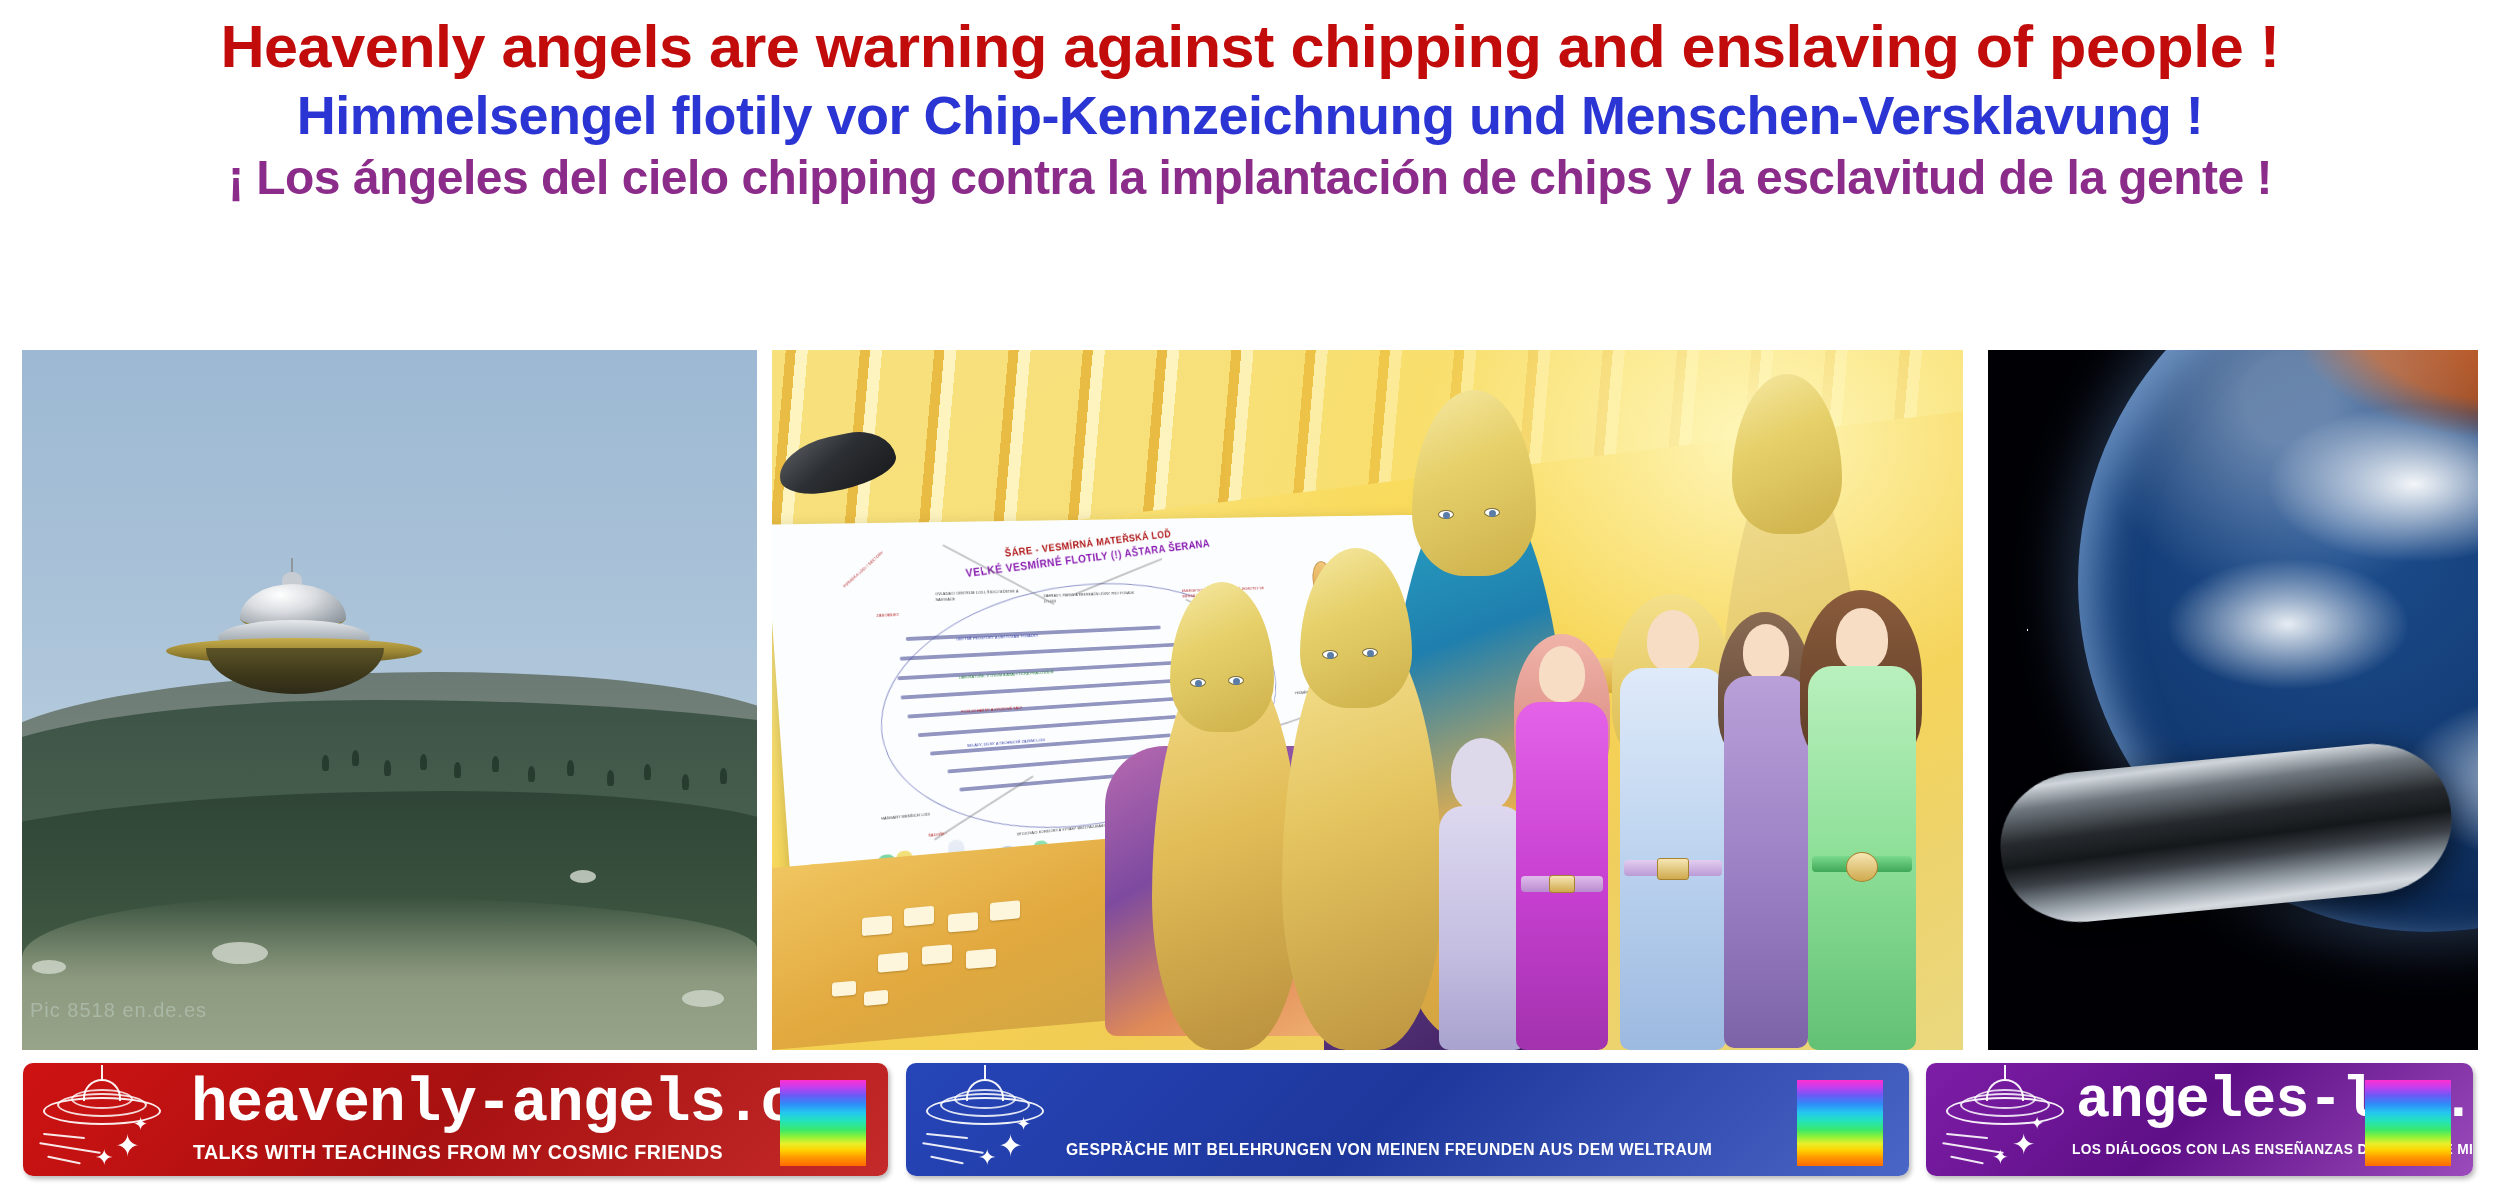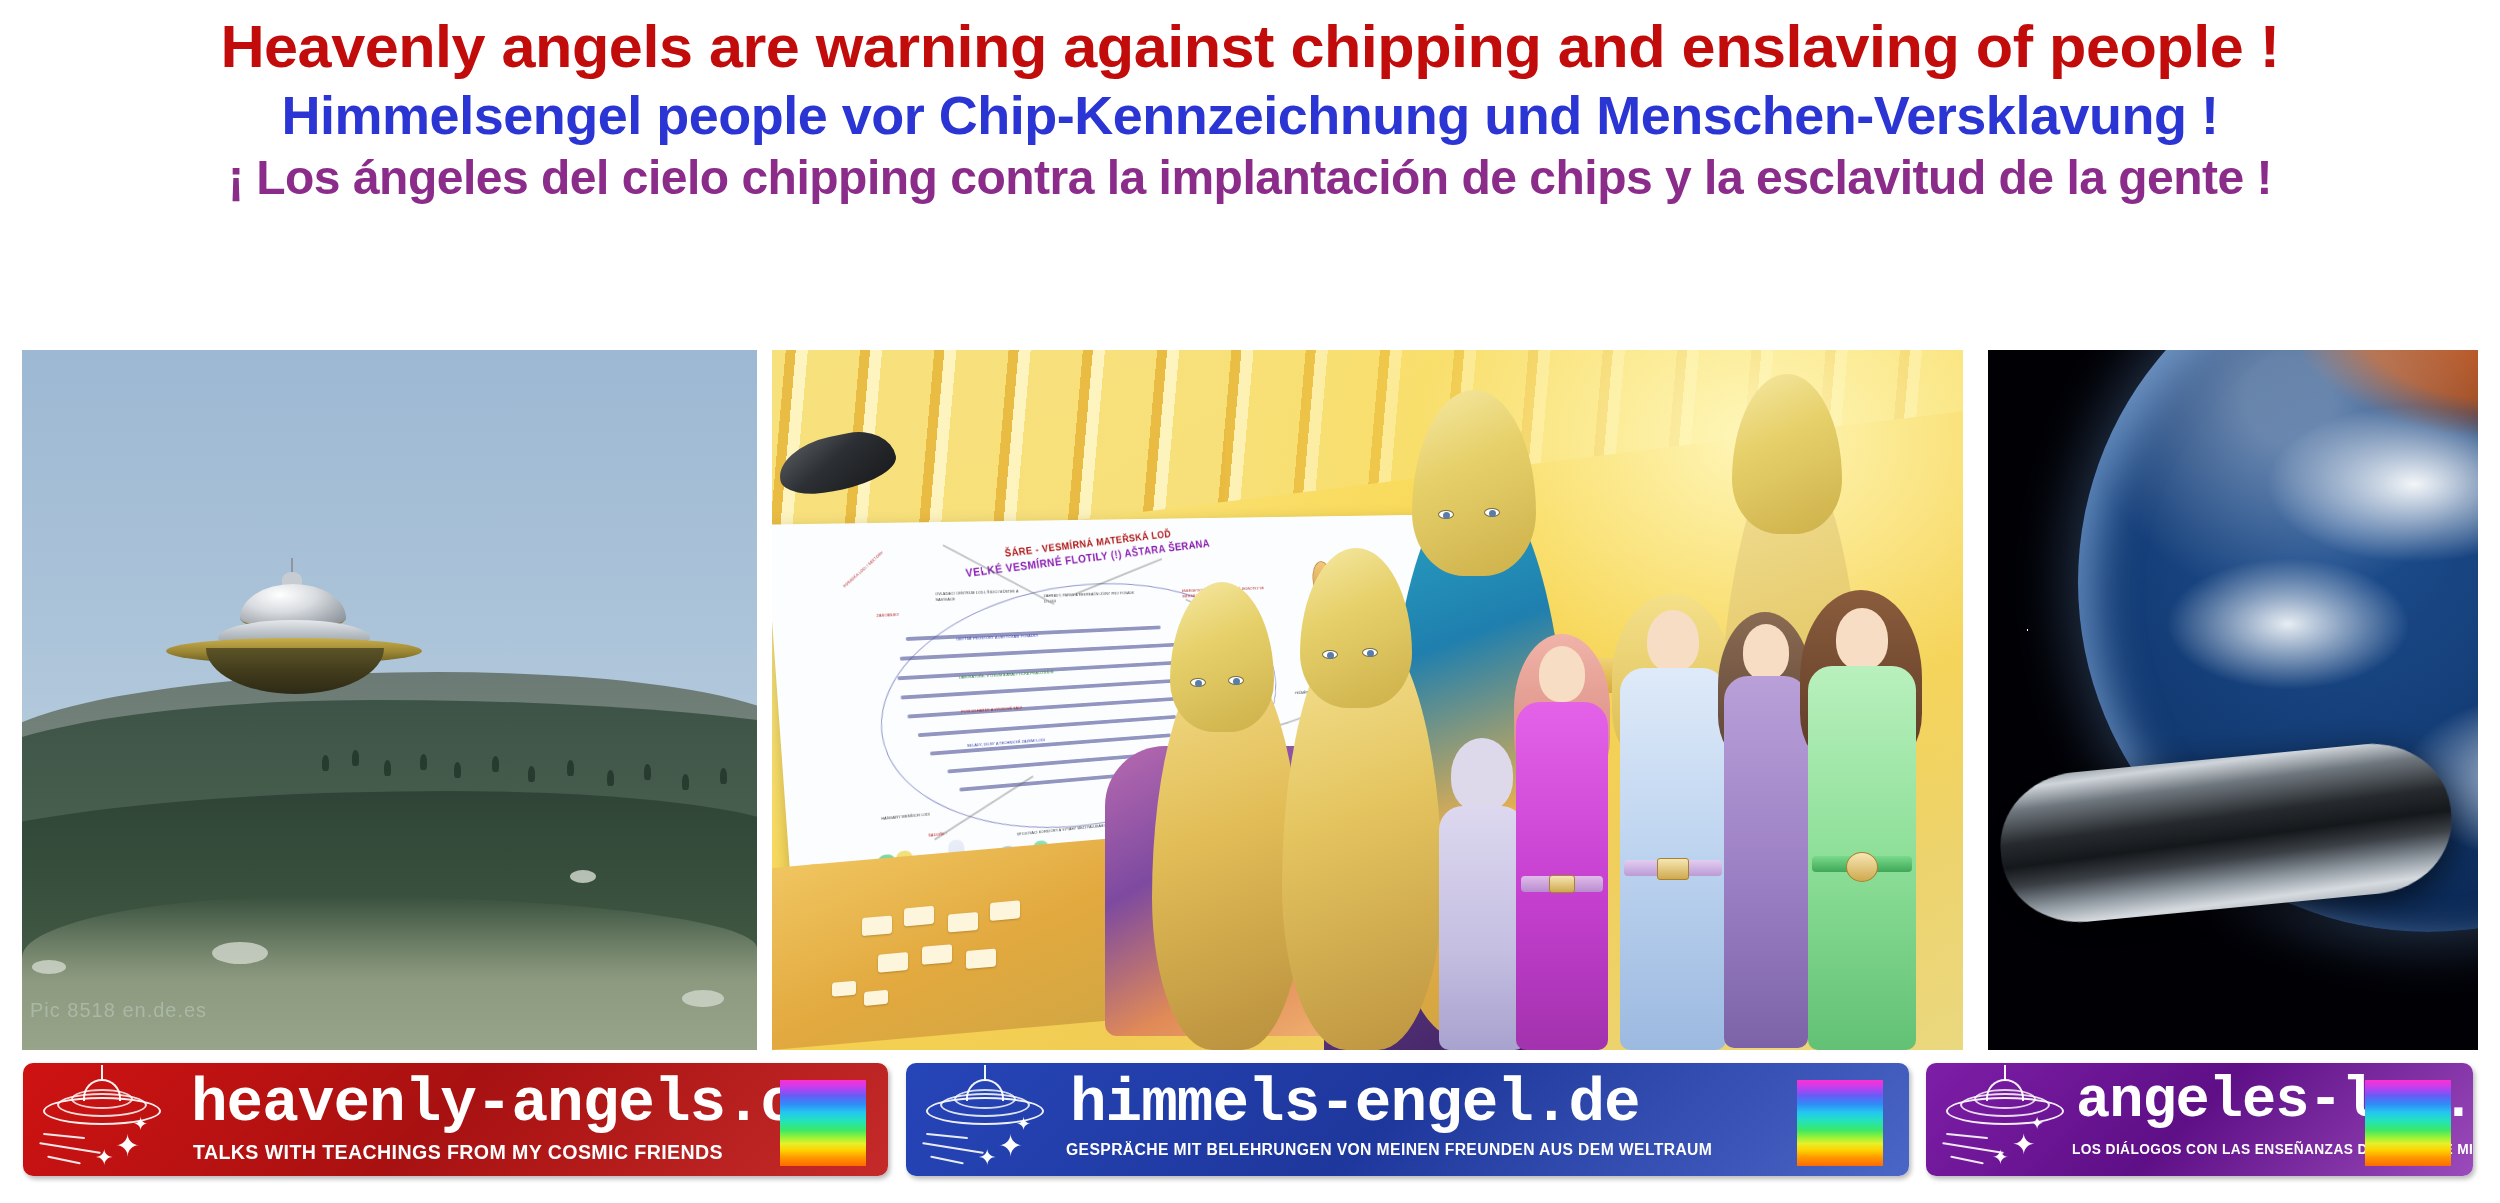--- a/index.html
+++ b/index.html
@@ -586,21 +586,21 @@
   #banner-de .rainbow { right: 26px; }
   #banner-es .rainbow { right: 22px; }
 </style>
 </head>
 <body>
 
 <div id="page">
 
   <div class="headline" id="headline-en">Heavenly angels are warning against chipping and enslaving of people !</div>
 
-  <div class="headline" id="headline-de">Himmelsengel people vor Chip-Kennzeichnung und Menschen-Versklavung !</div>
+  <div class="headline" id="headline-de">Himmelsengel flotily vor Chip-Kennzeichnung und Menschen-Versklavung !</div>
 
   <div class="headline" id="headline-es">¡ Los ángeles del cielo chipping contra la implantación de chips y la esclavitud de la gente !</div>
 
   <div class="photo" id="photo-ufo-hills">
     <div class="sky"></div>
     <div class="hill-far"></div>
     <div class="hill-mid"></div>
     <div class="hill-near"></div>
     <div class="hill-grass"></div>
 
@@ -831,21 +831,20 @@
         <div class="saucer-oval2"></div>
         <div class="saucer-oval"></div>
       </div>
       <div class="streak" style="left:6px;top:66px;width:42px;transform:rotate(6deg);"></div>
       <div class="streak" style="left:2px;top:78px;width:62px;transform:rotate(9deg);"></div>
       <div class="streak" style="left:10px;top:90px;width:34px;transform:rotate(12deg);"></div>
       <div class="star4" style="left:78px;top:62px;font-size:30px;">✦</div>
       <div class="star4" style="left:58px;top:78px;font-size:22px;">✦</div>
       <div class="star4" style="left:96px;top:46px;font-size:18px;">✦</div>
     </div>
-    <div class="banner-title">himmels-engel.de</div>
     <div class="banner-sub">GESPRÄCHE MIT BELEHRUNGEN VON MEINEN FREUNDEN AUS DEM WELTRAUM</div>
     <div class="rainbow"></div>
   </div>
 
   <div class="banner" id="banner-es">
     <div class="banner-logo">
       <div class="saucer">
         <div class="saucer-mast"></div>
         <div class="saucer-dome"></div>
         <div class="saucer-oval3"></div>

